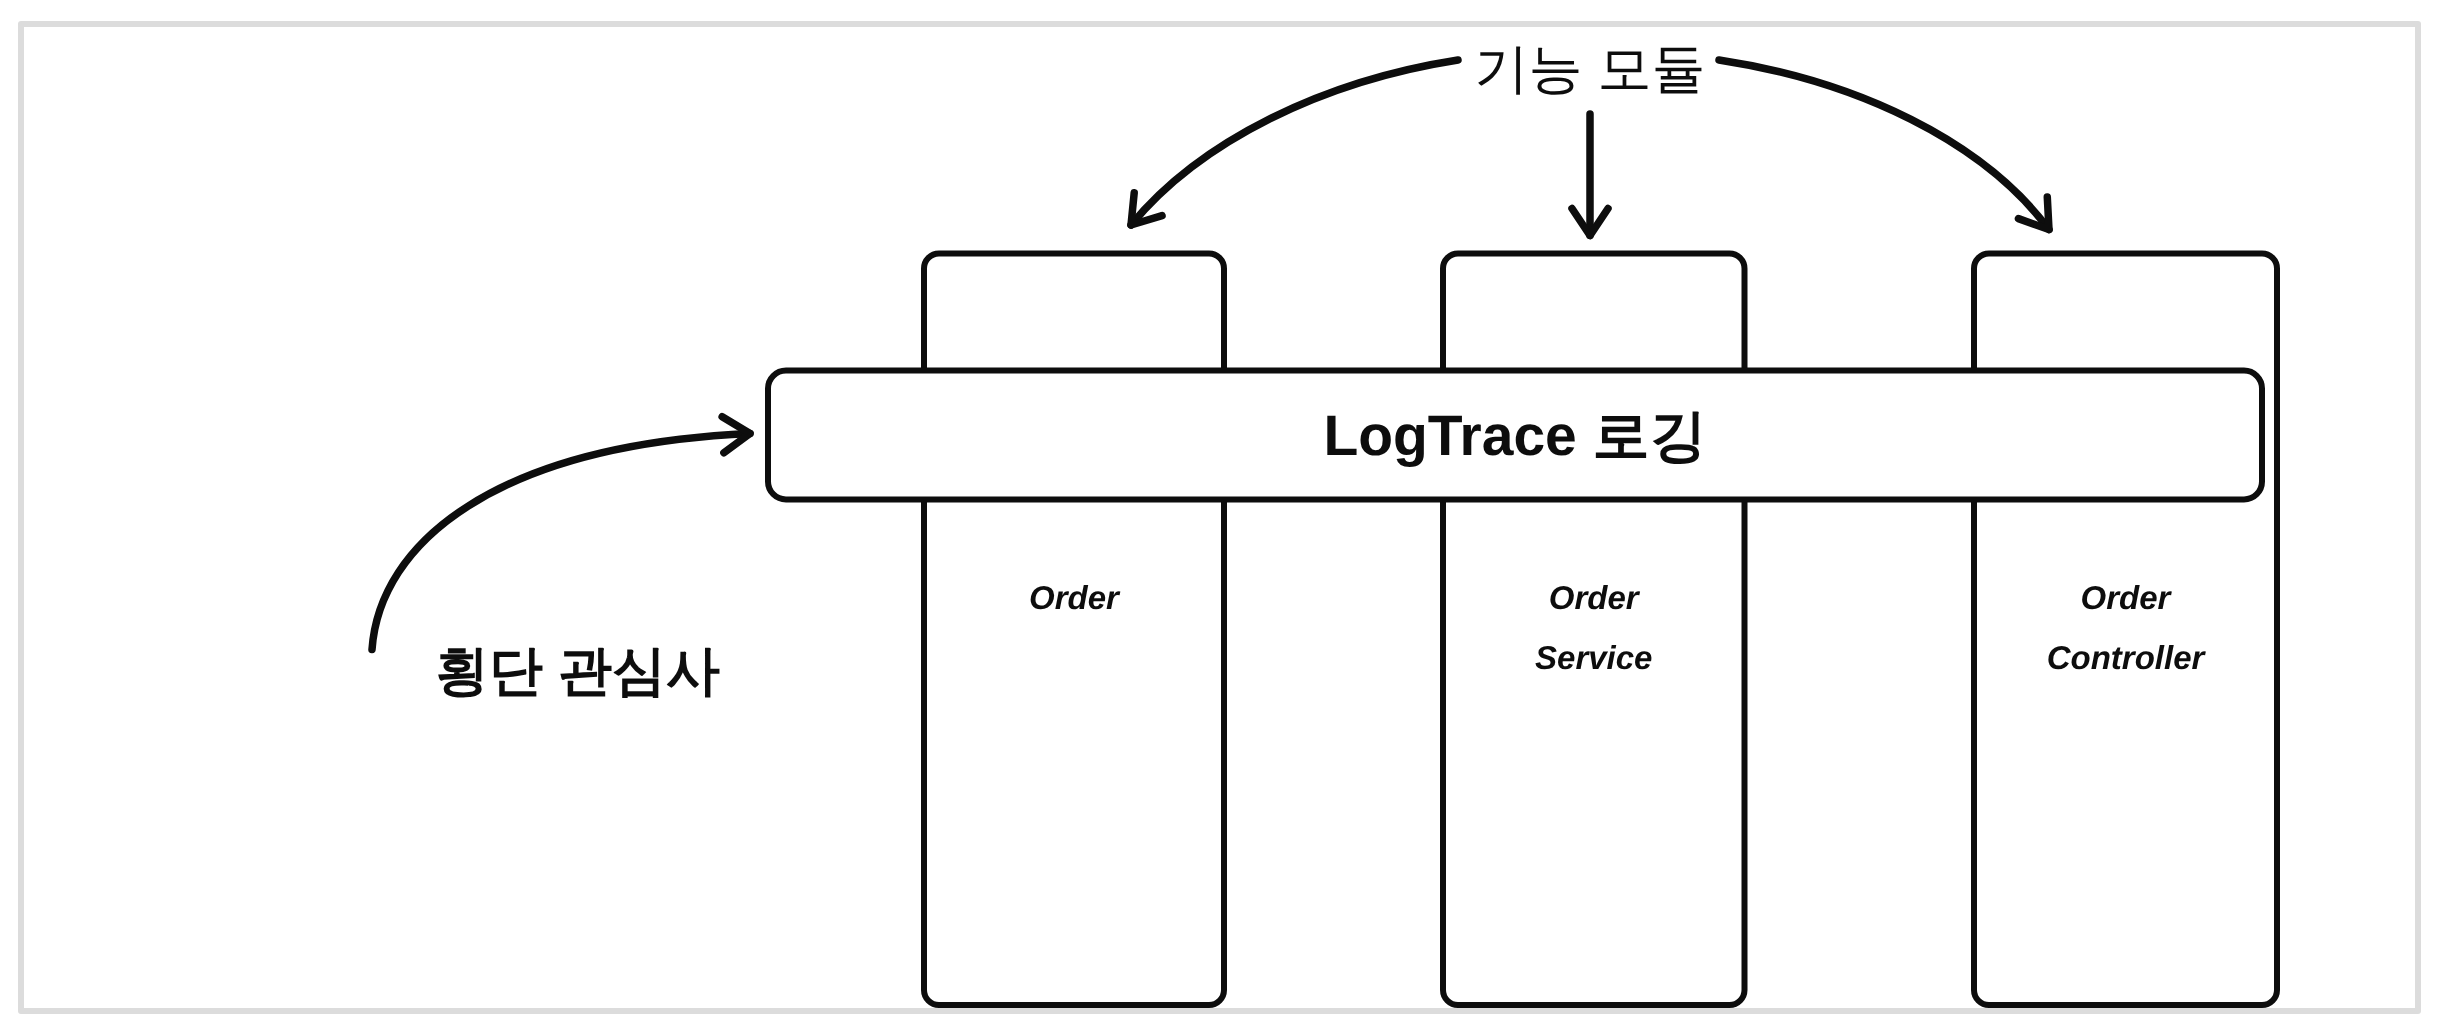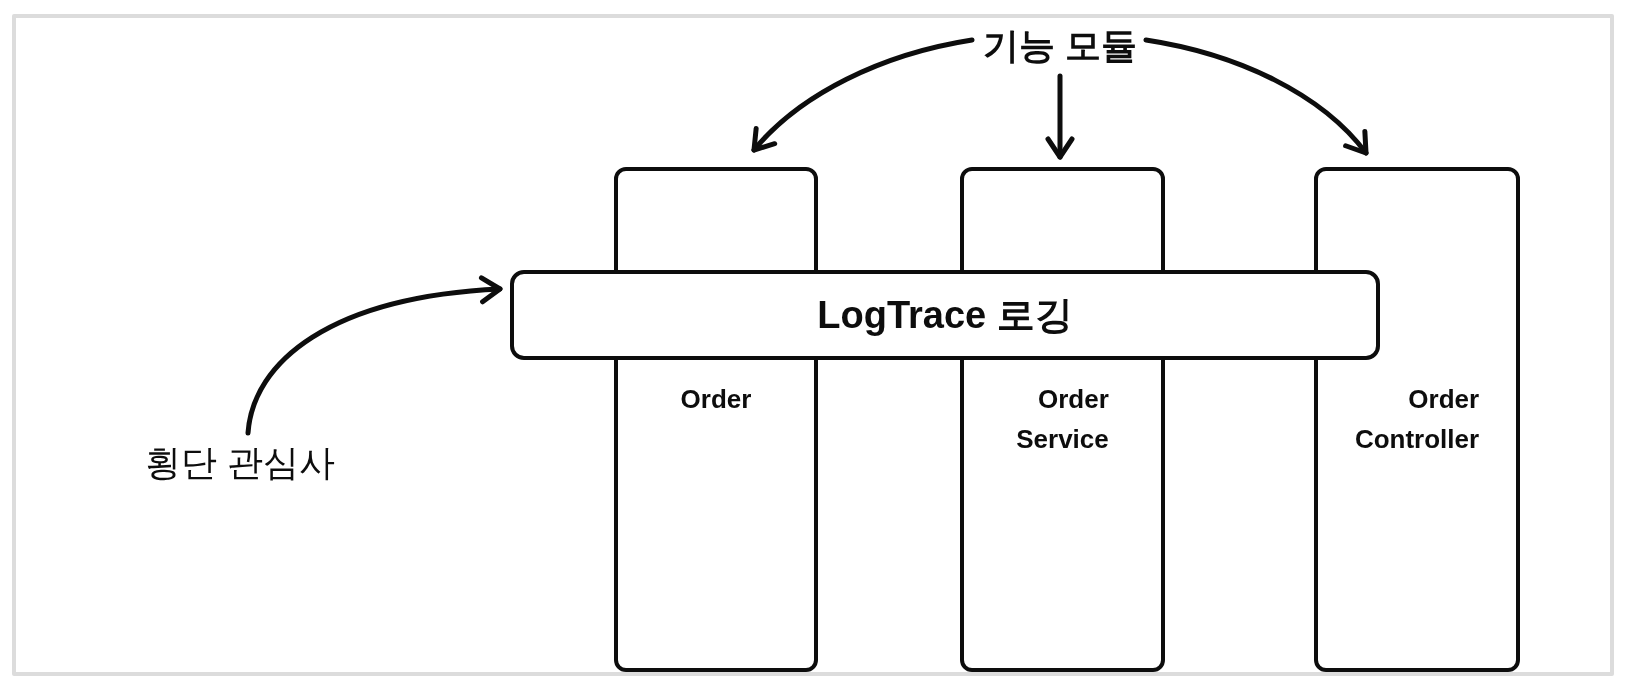--- a/index.html
+++ b/index.html
@@ -30,46 +30,46 @@
     box-sizing:border-box;
     background:transparent;
     z-index:1;
     display:flex;flex-direction:column;align-items:center;
     padding-top:208px;
   }
   .box-1{left:614px;width:204px;}
   .box-2{left:960px;width:205px;}
   .box-3{left:1314px;width:206px;}
   .module-label{
-    font-size:26px;font-weight:bold;line-height:40px;
-    text-align:right;white-space:nowrap;
+    font-size:22px;font-weight:bold;line-height:40px;
+    text-align:center;white-space:nowrap;font-style:italic;
   }
   .bar{
     position:absolute;left:510px;top:245px;
-    width:870px;height:90px;
+    width:1000px;height:90px;
     border:4px solid var(--line);
     border-radius:14px;
     box-sizing:border-box;
     background:var(--bg);
     z-index:2;
-    display:flex;align-items:center;justify-content:center;margin-top:25px;
+    display:flex;align-items:center;justify-content:center;
   }
   .bar-label{
     font-size:38px;font-weight:bold;white-space:nowrap;
   }
   .top-label{
     position:absolute;left:910px;top:24px;width:300px;
     text-align:center;
-    font-size:36px;font-weight:bold;line-height:44px;
+    font-size:36px;font-weight:normal;line-height:44px;
     z-index:4;white-space:nowrap;
   }
   .side-label{
-    position:absolute;left:0px;top:436px;width:480px;
-    text-align:center;
-    font-size:36px;font-weight:normal;line-height:54px;
+    position:absolute;left:0px;top:420px;width:480px;
+    text-align:right;
+    font-size:36px;font-weight:bold;line-height:54px;
     z-index:4;white-space:nowrap;
   }
   .arrows{
     position:absolute;left:0;top:0;width:1630px;height:688px;
     z-index:3;pointer-events:none;
   }
   .arrow-line{
     fill:none;stroke:var(--line);stroke-width:5;
     stroke-linecap:round;stroke-linejoin:round;
   }

